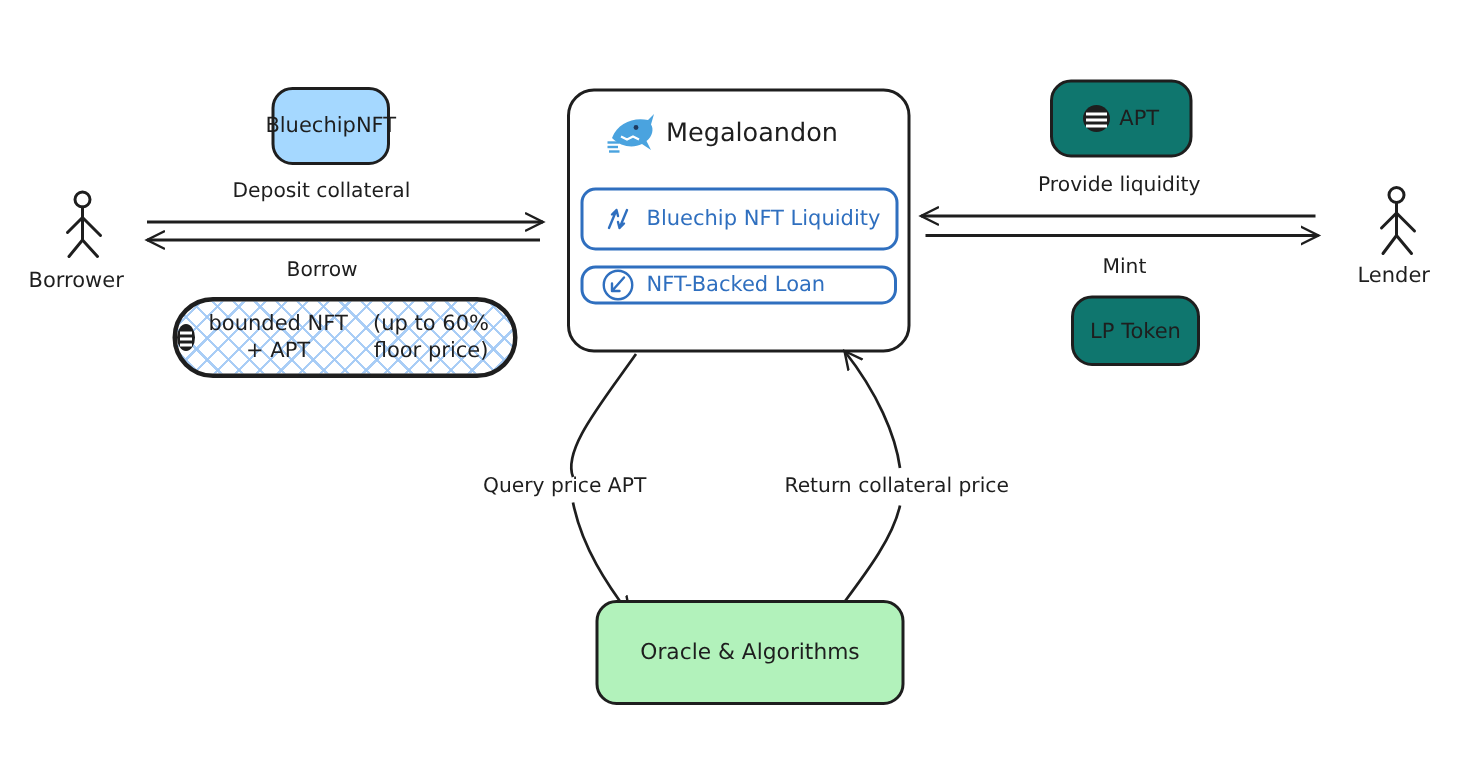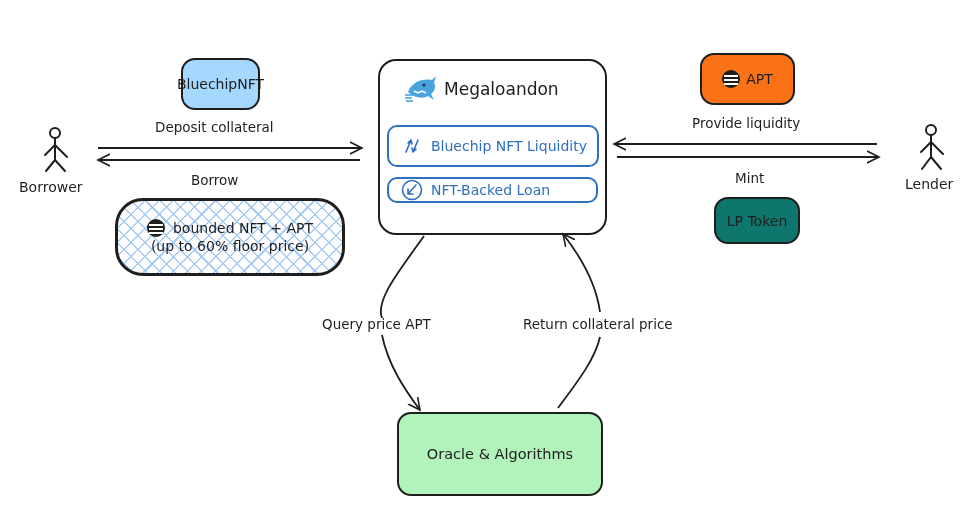--- a/index.html
+++ b/index.html
@@ -69,21 +69,21 @@
 <div class="lbl" style="left:905px;top:176px;font-size:14px;">Lender</div>
 
 <div class="box" style="left:181px;top:58px;width:79px;height:52px;background:#a5d8ff;flex-direction:row;">
   <span>Bluechip</span>
   <span>NFT</span>
 </div>
 
 <div class="lbl" style="left:155px;top:119px;">Deposit collateral</div>
 <div class="lbl" style="left:191px;top:172px;">Borrow</div>
 
-<div class="box hatch" style="left:115px;top:198px;width:230px;height:78px;border-width:3px;flex-direction:column;border-radius:28px;">
+<div class="box hatch" style="left:115px;top:198px;width:230px;height:54px;border-width:3px;flex-direction:row;border-radius:28px;">
   <div style="display:flex;align-items:center;gap:8px;">
     <span class="apt-icon"></span>
     <span>bounded NFT + APT</span>
   </div>
   <span>(up to 60% floor price)</span>
 </div>
 
 <div class="box" style="left:378px;top:59px;width:229px;height:176px;display:block;border-radius:18px;">
   <div class="abs" style="left:24px;top:13px;display:flex;align-items:center;gap:6px;">
     <svg width="34" height="30" viewBox="0 0 34 30">
@@ -108,30 +108,30 @@
     <span class="ic">
       <svg width="22" height="22" viewBox="0 0 22 22">
           <circle cx="11" cy="11" r="9.5" stroke="#2f6fbf" stroke-width="1.6" fill="none"></circle>
           <path d="M15,6 L7,15 M7,15 L7,10 M7,15 L12,15" stroke="#2f6fbf" stroke-width="1.6" fill="none" stroke-linecap="round"></path>
         </svg>
     </span>
     <span>NFT-Backed Loan</span>
   </div>
 </div>
 
-<div class="box" style="left:700px;top:53px;width:95px;height:52px;background:#f97316;gap:6px;">
+<div class="box" style="left:700px;top:53px;width:95px;height:52px;background:#0f766e;gap:6px;">
   <span class="apt-icon"></span>
   <span>APT</span>
 </div>
 
 <div class="lbl" style="left:692px;top:115px;">Provide liquidity</div>
 <div class="lbl" style="left:735px;top:170px;">Mint</div>
 
 <div class="box" style="left:714px;top:197px;width:86px;height:47px;background:#0f766e;">
   <span>LP Token</span>
 </div>
 
 <div class="lbl" style="left:322px;top:316px;">Query price APT</div>
 <div class="lbl" style="left:523px;top:316px;">Return collateral price</div>
 
-<div class="box" style="left:397px;top:412px;width:206px;height:84px;background:#b2f2bb;font-size:14.5px;">
+<div class="box" style="left:397px;top:400px;width:206px;height:70px;background:#b2f2bb;font-size:14.5px;">
   <span>Oracle &amp; Algorithms</span>
 </div>
 
 </body></html>

